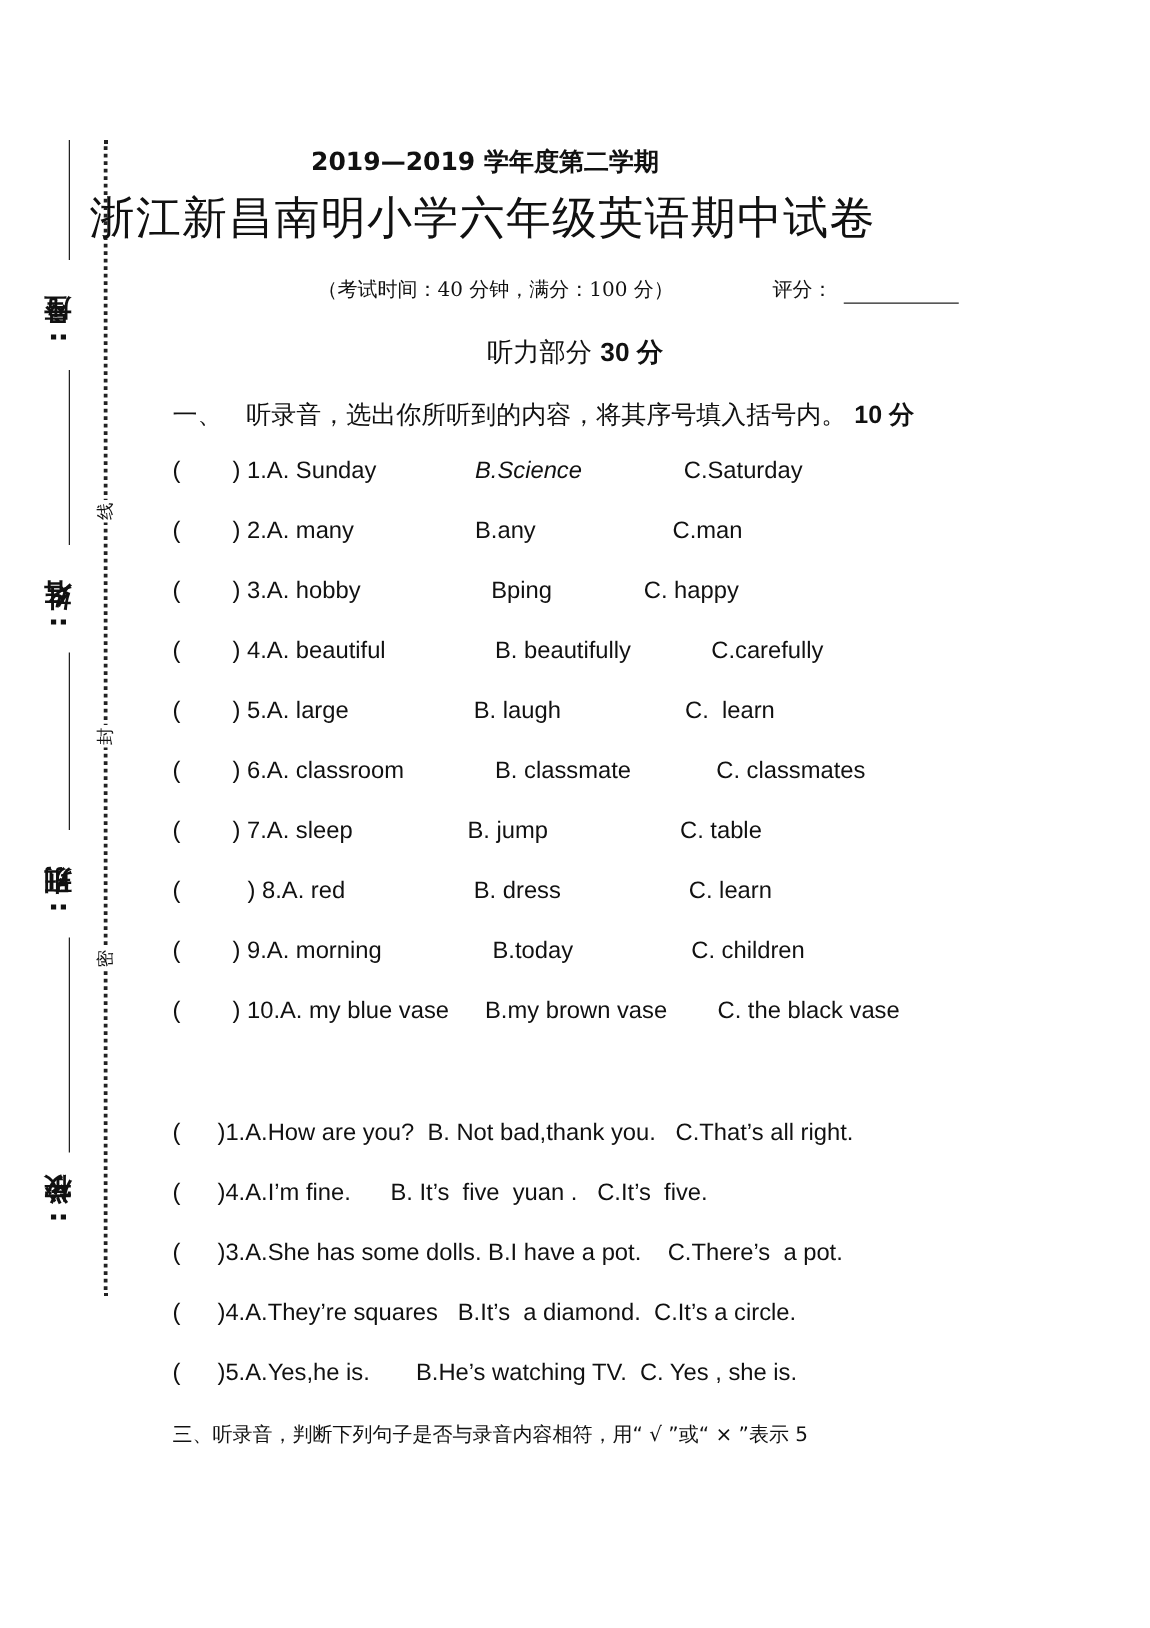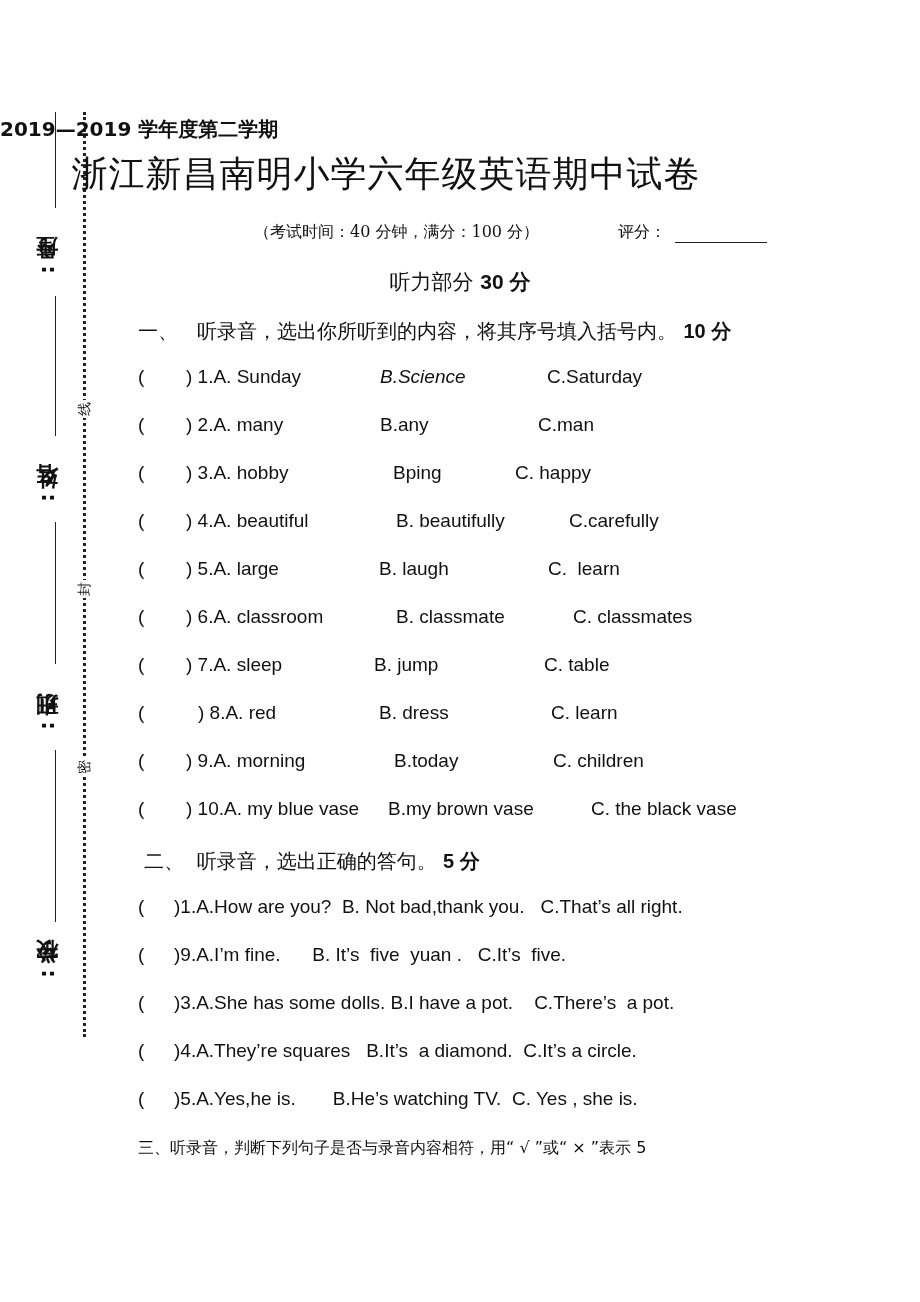--- a/index.html
+++ b/index.html
@@ -11,21 +11,21 @@
   .margin-solid { position: absolute; left: 55px; width: 0; border-left: 1.5px solid #222; }
   .margin-label { position: absolute; left: 32px; width: 28px; font-size: 22px; font-weight: bold;
                   writing-mode: vertical-rl; transform: rotate(180deg); letter-spacing: 2px;
                   font-family: "DejaVu Sans", sans-serif; }
   .dotted-line { position: absolute; left: 83px; top: 112px; height: 925px; width: 0;
                  border-left: 3px dotted #222; }
   .seal-char { position: absolute; left: 76px; width: 18px; font-size: 14px; background: #fff;
                font-family: "DejaVu Sans", sans-serif; transform: rotate(-90deg); text-align: center; }
 
   
-  .year-line { position: absolute; left: 0; width: 776px; top: 116px; text-align: left;
+  .year-line { position: absolute; left: 0; width: 776px; top: 116px; text-align: center;
                font-size: 20px; font-weight: bold; font-family: "DejaVu Sans", sans-serif; }
   .main-title { position: absolute; left: 0; width: 772px; top: 150px; text-align: center;
                 font-size: 36px; letter-spacing: 1px; font-family: "DejaVu Sans", sans-serif; }
   .exam-info { position: absolute; left: 254px; top: 222px; font-size: 16px;
                font-family: "DejaVu Serif", serif; }
   .score-label { position: absolute; left: 618px; top: 222px; font-size: 16px;
                  font-family: "DejaVu Serif", serif; }
   .score-blank { position: absolute; left: 675px; top: 242px; width: 92px; border-bottom: 1.2px solid #222; }
   .part-title { position: absolute; left: 0; width: 920px; top: 268px; text-align: center;
                 font-size: 21px; font-family: "DejaVu Sans", sans-serif; }
@@ -125,35 +125,31 @@
   <div class="q-row" style="top:750px;">
     <span class="paren-open">(</span>
     <span style="left:48px;">) 9.A. morning</span>
     <span style="left:256px;">B.today</span>
     <span style="left:415px;">C. children</span>
   </div>
   <div class="q-row" style="top:798px;">
     <span class="paren-open">(</span>
     <span style="left:48px;">) 10.A. my blue vase</span>
     <span style="left:250px;">B.my brown vase</span>
-    <span style="left:453px;">C. the black vase</span>
+    <span style="left:436px;">C. the black vase</span>
   </div>
 
-  <div class="section-heading" style="top:848px;left:144px;">
-    <span style="white-space:pre;">二、  听录音，选出正确的答句。</span>
-    <b>5 分</b>
-  </div>
 
   <div class="q-row" style="top:896px;">
     <span class="paren-open">(</span>
     <span style="left:36px;white-space:pre;">)1.A.How are you?  B. Not bad,thank you.   C.That’s all right.</span>
   </div>
   <div class="q-row" style="top:944px;">
     <span class="paren-open">(</span>
-    <span style="left:36px;white-space:pre;">)9.A.I’m fine.      B. It’s  five  yuan .   C.It’s  five.</span>
+    <span style="left:36px;white-space:pre;">)4.A.I’m fine.      B. It’s  five  yuan .   C.It’s  five.</span>
   </div>
   <div class="q-row" style="top:992px;">
     <span class="paren-open">(</span>
     <span style="left:36px;white-space:pre;">)3.A.She has some dolls. B.I have a pot.    C.There’s  a pot.</span>
   </div>
   <div class="q-row" style="top:1040px;">
     <span class="paren-open">(</span>
     <span style="left:36px;white-space:pre;">)4.A.They’re squares   B.It’s  a diamond.  C.It’s a circle.</span>
   </div>
   <div class="q-row" style="top:1088px;">

